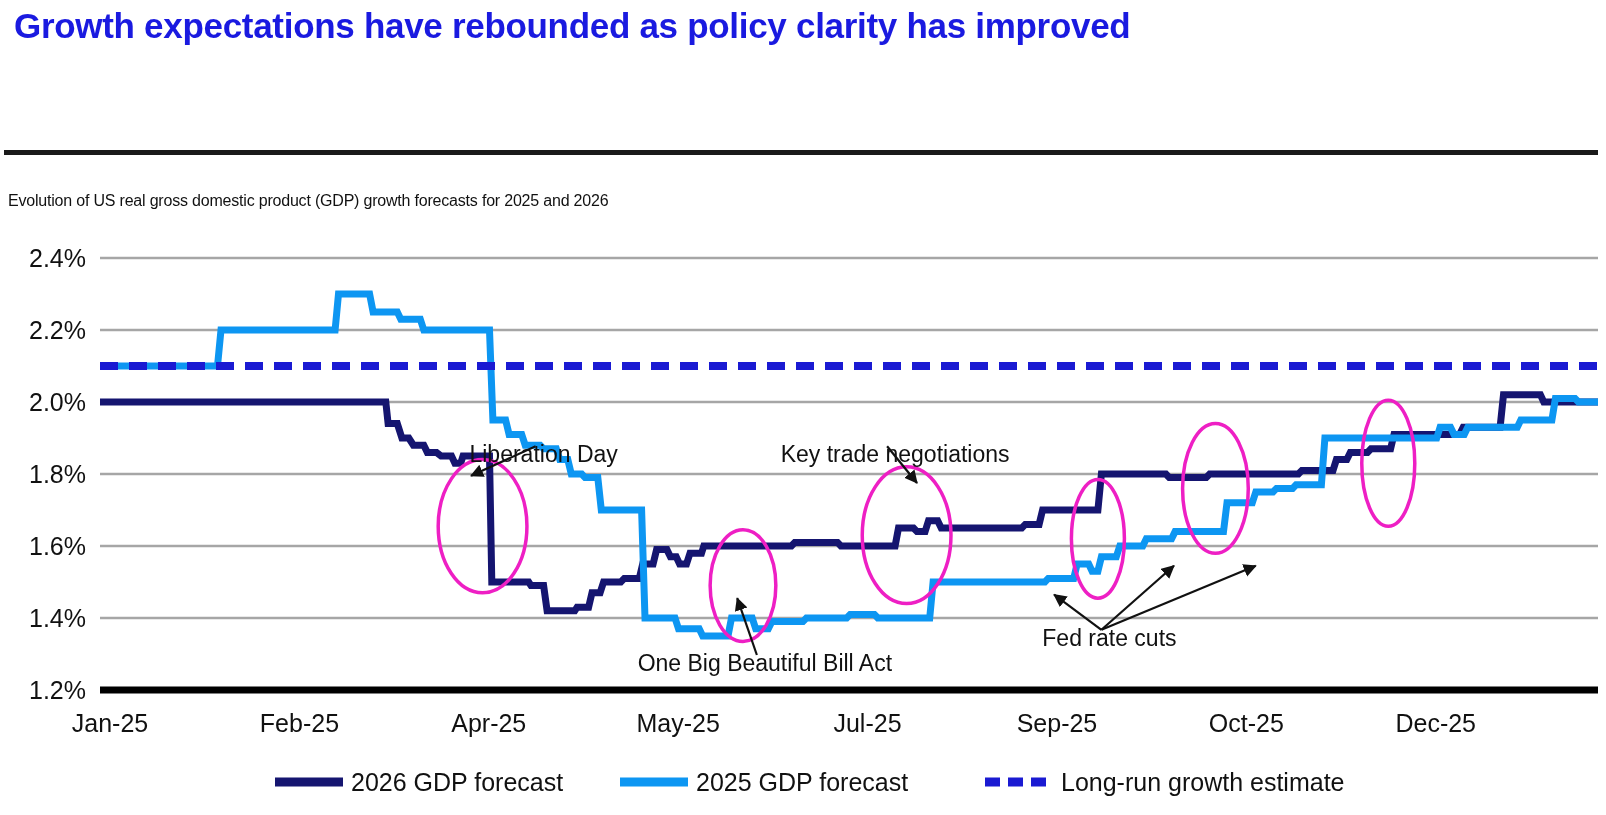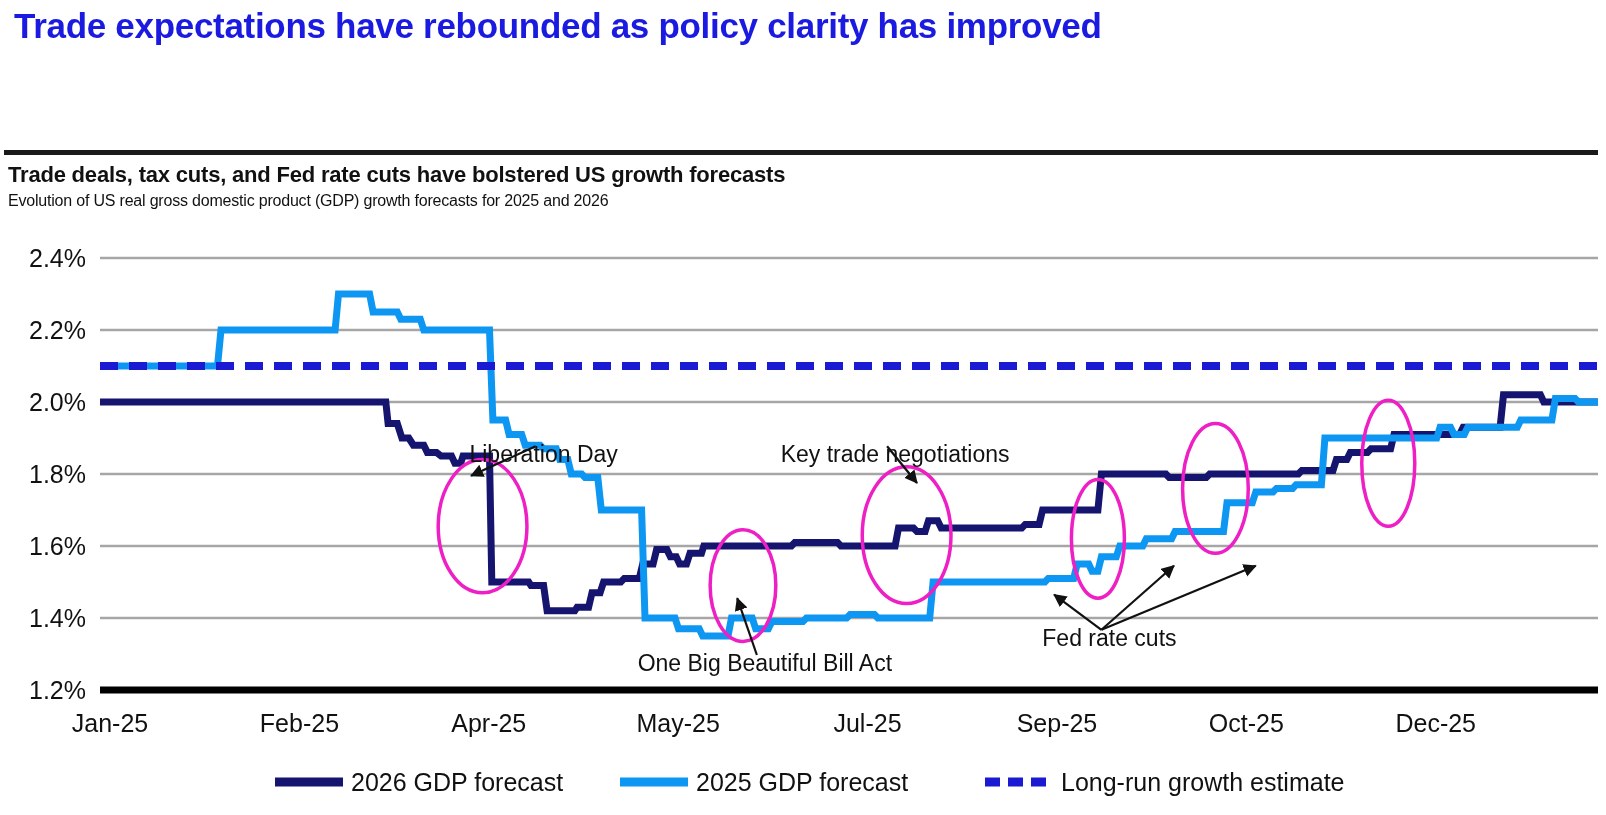--- a/index.html
+++ b/index.html
@@ -25,25 +25,24 @@
   }
   #plot-svg{position:absolute;left:0;top:0;width:1606px;height:665px;}
   .ytick{font-size:25px;fill:#111;font-family:"Liberation Sans", sans-serif;text-anchor:end;}
   .xtick{font-size:25px;fill:#111;font-family:"Liberation Sans", sans-serif;text-anchor:middle;}
   .anno{font-size:23px;fill:#111;font-family:"Liberation Sans", sans-serif;}
   .legtxt{font-size:25px;fill:#111;font-family:"Liberation Sans", sans-serif;}
 </style>
 </head>
 <body>
 
-<div id="headline">Trade expectations have rebounded as policy clarity has improved</div>
+<div id="headline">Growth expectations have rebounded as policy clarity has improved</div>
 
 <div id="chart-block">
   <div id="top-rule"></div>
-  <div id="chart-title">Trade deals, tax cuts, and Fed rate cuts have bolstered US growth forecasts</div>
   <div id="chart-subtitle">Evolution of US real gross domestic product (GDP) growth forecasts for 2025 and 2026</div>
 
   <svg id="plot-svg" viewBox="0 0 1606 665" preserveAspectRatio="none">
     <g id="g-grid">
         <line x1="100" x2="1598" y1="108" y2="108" stroke="#a6a6a6" stroke-width="2.5"></line>
         <line x1="100" x2="1598" y1="179.9999999999999" y2="179.9999999999999" stroke="#a6a6a6" stroke-width="2.5"></line>
         <line x1="100" x2="1598" y1="251.99999999999994" y2="251.99999999999994" stroke="#a6a6a6" stroke-width="2.5"></line>
         <line x1="100" x2="1598" y1="323.99999999999994" y2="323.99999999999994" stroke="#a6a6a6" stroke-width="2.5"></line>
         <line x1="100" x2="1598" y1="395.99999999999994" y2="395.99999999999994" stroke="#a6a6a6" stroke-width="2.5"></line>
         <line x1="100" x2="1598" y1="468" y2="468" stroke="#a6a6a6" stroke-width="2.5"></line>

